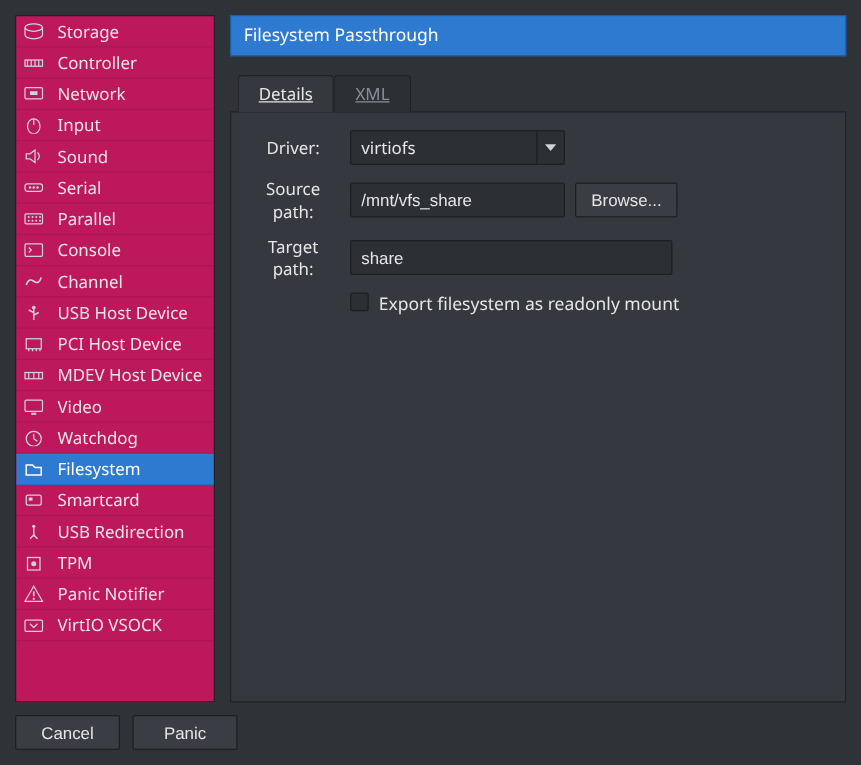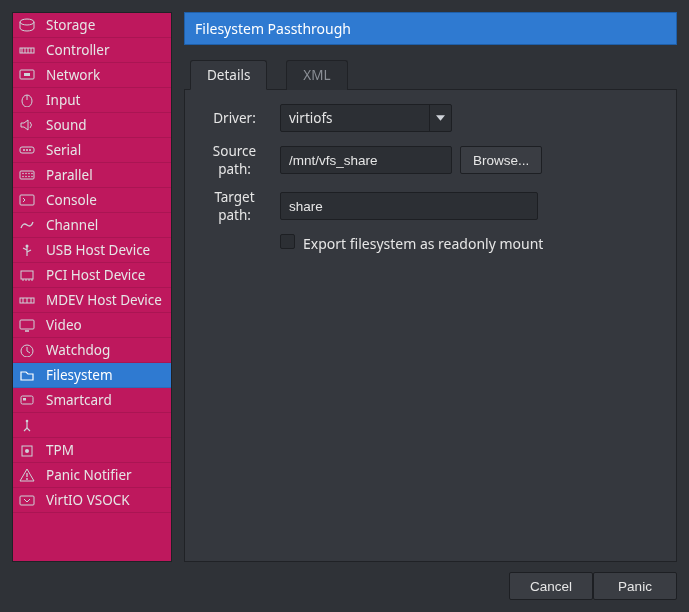--- a/index.html
+++ b/index.html
@@ -83,27 +83,28 @@
   .tabs-row {
     display: flex;
     padding-left: 6px;
   }
   .tab {
     padding: 5px 16px;
     font-size: 13.5px;
     background: #2c2f34;
     border: 1px solid #202226;
     border-bottom: none;
-    margin-right: 19px;
+    margin-right: 0;
     cursor: pointer;
     color: #8b8f96;
     position: relative;
     top: 1px;
     border-top-left-radius: 3px;
     border-top-right-radius: 3px;
+    text-decoration: underline;
   }
   .tab.active {
     background: #35383e;
     color: #e6e6e6;
     z-index: 2;
     border-bottom: 1px solid #35383e;
   }
   .tab-body {
     flex: 1;
     background: #35383e;
@@ -170,21 +171,21 @@
   .checkbox {
     width: 15px;
     height: 15px;
     background: #2c2f34;
     border: 1px solid #1d1f23;
     border-radius: 2px;
     cursor: pointer;
   }
   .footer {
     display: flex;
-    justify-content: flex-end;
+    gap: 10px;
   }
   .footer .btn { width: 84px; }
 </style>
 </head>
 <body>
 
 <div class="container">
   <div class="upper">
 
     <div class="sidebar" id="sidebar">
@@ -315,20 +316,21 @@
             </svg>
           </span>
           <span class="sidebar-label">Smartcard</span>
         </div>
         <div class="sidebar-item">
           <span class="icon-slot">
             <svg viewBox="0 0 16 14">
               <use href="#ic-usb-redir"></use>
             </svg>
           </span>
+          <span class="sidebar-label">USB Redirection</span>
         </div>
         <div class="sidebar-item">
           <span class="icon-slot">
             <svg viewBox="0 0 16 14">
               <use href="#ic-tpm"></use>
             </svg>
           </span>
           <span class="sidebar-label">TPM</span>
         </div>
         <div class="sidebar-item">

